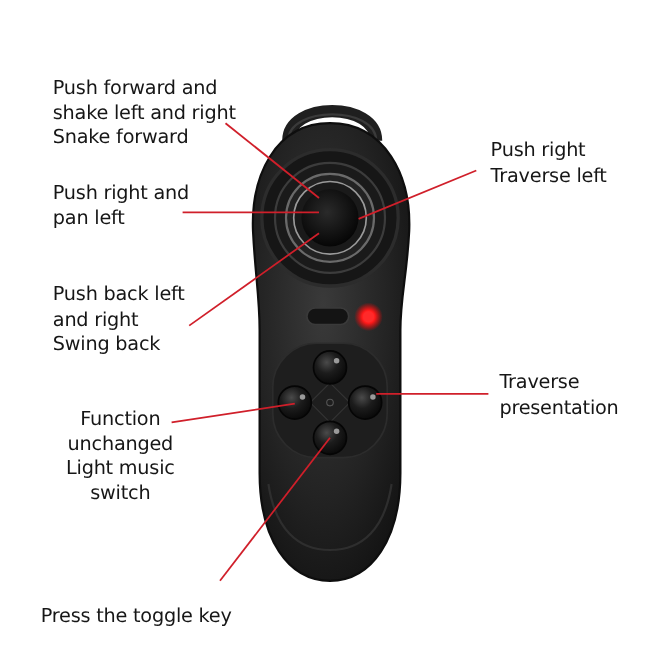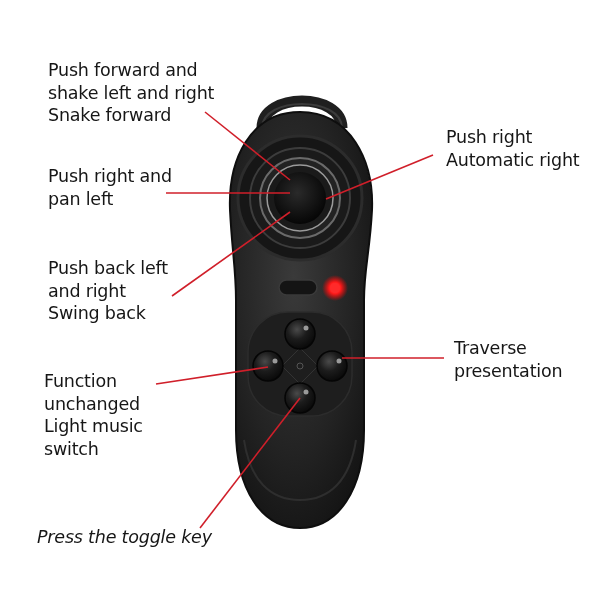--- a/index.html
+++ b/index.html
@@ -79,29 +79,29 @@
     <line x1="205" y1="112" x2="290" y2="180"></line>
     <line x1="166" y1="193" x2="290" y2="193"></line>
     <line x1="172" y1="296" x2="290" y2="212"></line>
     <line x1="433" y1="155" x2="326" y2="199"></line>
     <line x1="444" y1="358" x2="342" y2="358"></line>
     <line x1="156" y1="384" x2="268" y2="367"></line>
     <line x1="200" y1="528" x2="300" y2="398"></line>
   </g>
 </svg>
 
-<div class="label" style="left:48px; top:59px;">Push forward and
+<div class="label" style="left:48px; top:69px;">Push forward and
 shake left and right
 Snake forward</div>
 <div class="label" style="left:446px; top:126px;">Push right
-Automatic right</div>
+Traverse left</div>
 <div class="label" style="left:48px; top:165px;">Push right and
 pan left</div>
 <div class="label" style="left:48px; top:257px;">Push back left
 and right
 Swing back</div>
 <div class="label" style="left:454px; top:337px;">Traverse
 presentation</div>
-<div class="label" style="left:44px; top:370px;">Function
+<div class="label" style="left:60px; top:370px;text-align:center;">Function
 unchanged
 Light music
 switch</div>
-<div class="label" style="left:37px; top:526px;font-style:italic;">Press the toggle key</div>
+<div class="label" style="left:37px; top:549px;">Press the toggle key</div>
 
 </body></html>

